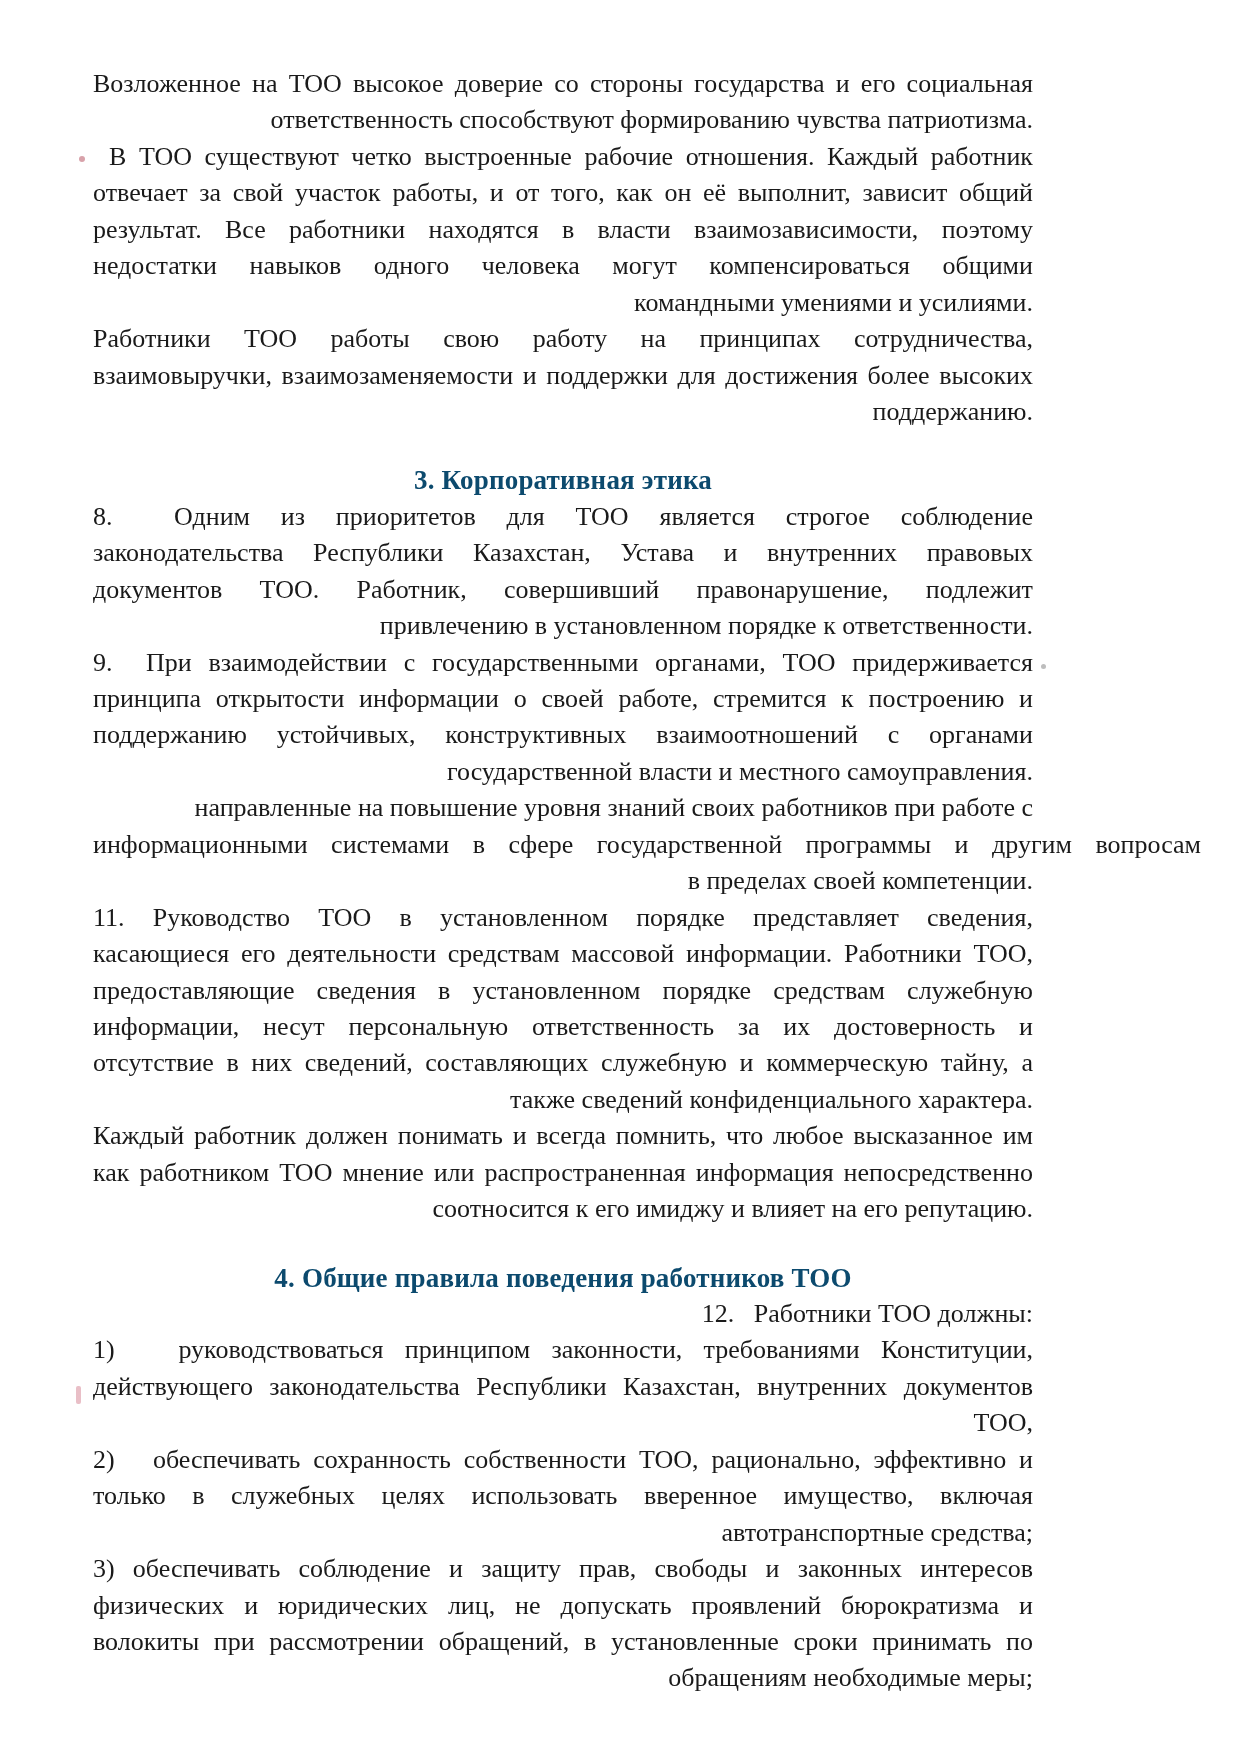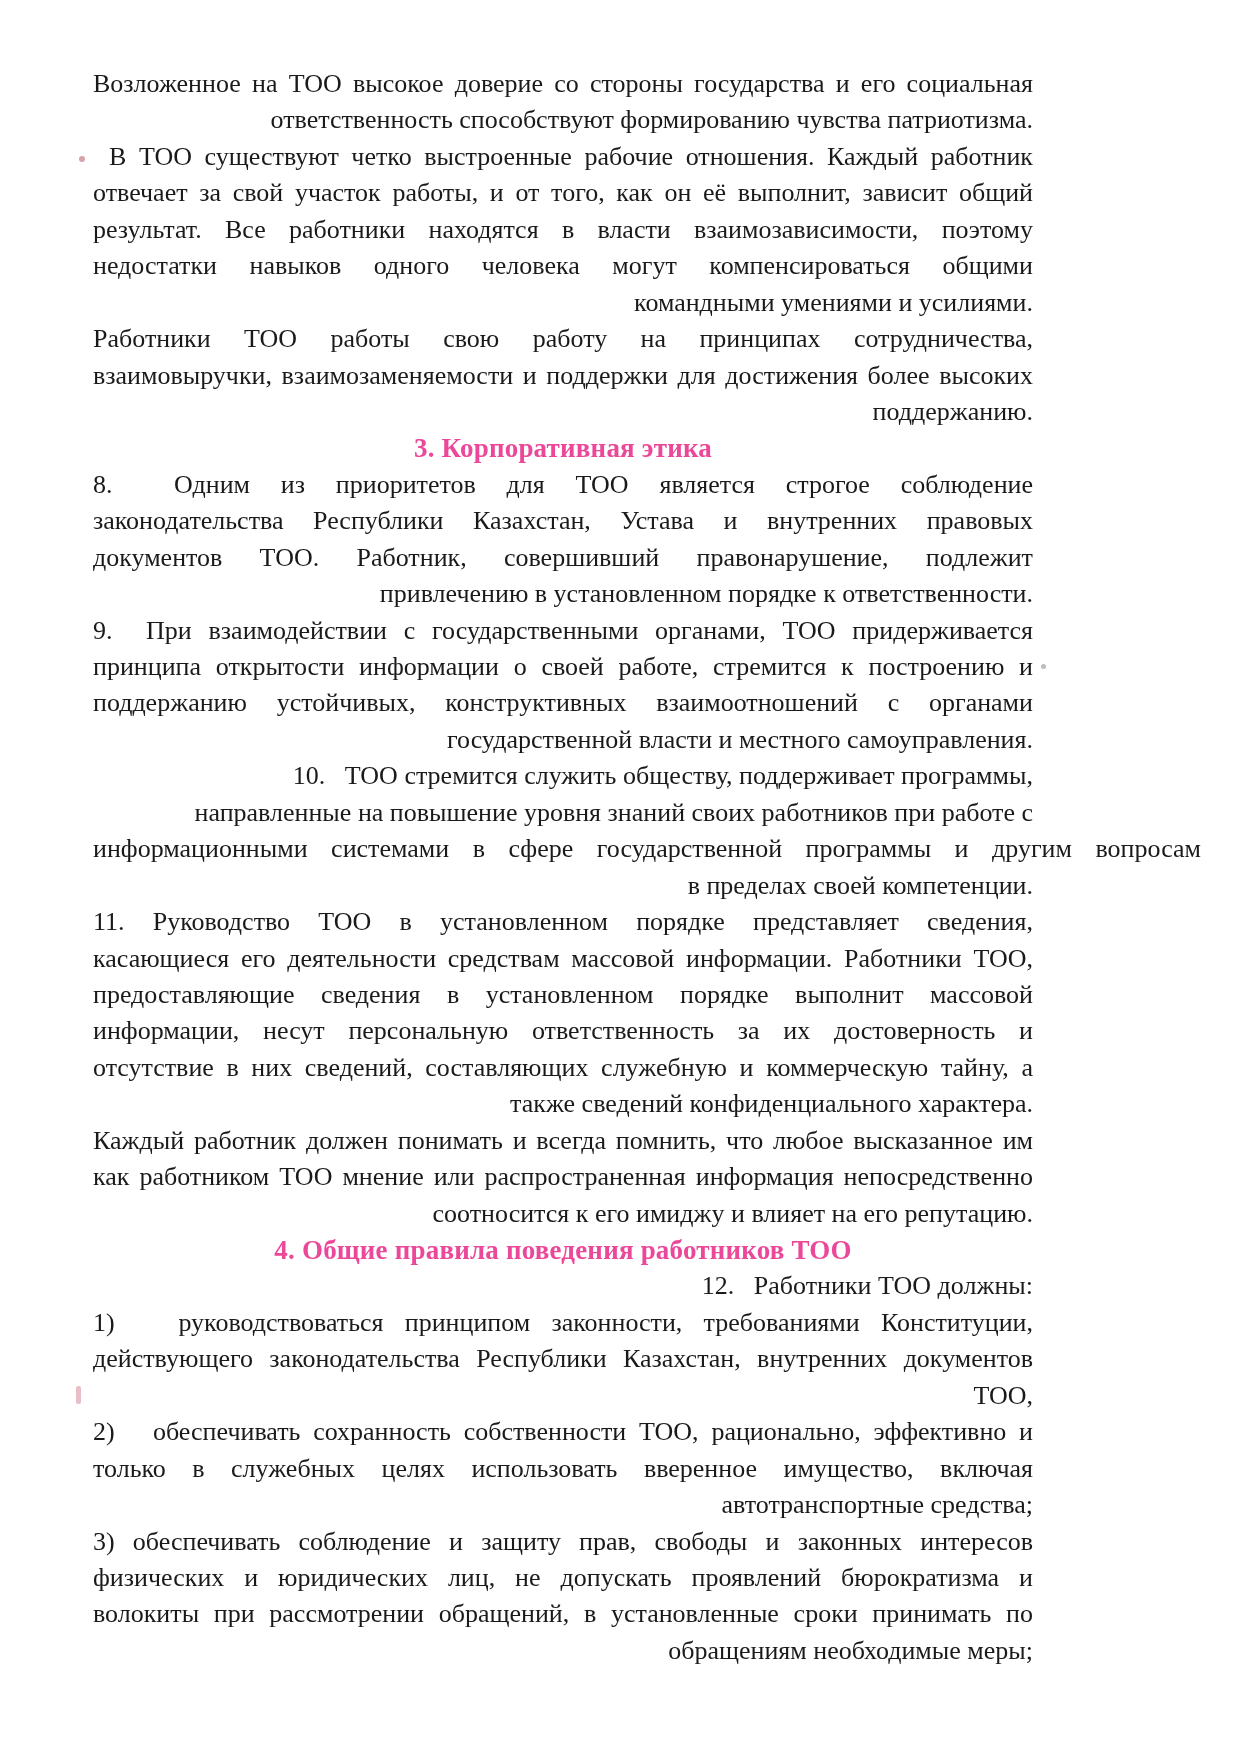--- a/index.html
+++ b/index.html
@@ -47,21 +47,22 @@
     width: 1108px;
     text-align: justify;
     text-align-last: justify;
   }
   .heading {
     height: 36.45px;
     text-align: center;
     font-weight: 700;
     font-size: 27px;
     letter-spacing: 0.2px;
-    color: #ec4899;
+    color: #0c4a6e;
+    margin-top: 32px;
   }
   .artifact {
     position: absolute;
     pointer-events: none;
   }
 </style>
 </head>
 <body>
 
 <div class="doc">
@@ -88,29 +89,28 @@
       <div class="line j">документов ТОО. Работник, совершивший правонарушение, подлежит</div>
       <div class="line l">привлечению в установленном порядке к ответственности.</div>
     </div>
     <div class="block">
       <div class="line j">9.&nbsp;&nbsp;При взаимодействии с государственными органами, ТОО придерживается</div>
       <div class="line j">принципа открытости информации о своей работе, стремится к построению и</div>
       <div class="line j">поддержанию устойчивых, конструктивных взаимоотношений с органами</div>
       <div class="line l">государственной власти и местного самоуправления.</div>
     </div>
     <div class="block">
-      <div class="line l">10.&nbsp;&nbsp;&nbsp;ТОО стремится служить обществу, поддерживает программы,</div>
       <div class="line l indent1">направленные на повышение уровня знаний своих работников при работе с</div>
       <div class="line wide">информационными системами в сфере государственной программы и другим вопросам</div>
       <div class="line l">в пределах своей компетенции.</div>
     </div>
     <div class="block">
       <div class="line j">11.&nbsp;Руководство ТОО в установленном порядке представляет сведения,</div>
       <div class="line j">касающиеся его деятельности средствам массовой информации. Работники ТОО,</div>
-      <div class="line j">предоставляющие сведения в установленном порядке выполнит массовой</div>
+      <div class="line j">предоставляющие сведения в установленном порядке средствам служебную</div>
       <div class="line j">информации, несут персональную ответственность за их достоверность и</div>
       <div class="line j">отсутствие в них сведений, составляющих служебную и коммерческую тайну, а</div>
       <div class="line l">также сведений конфиденциального характера.</div>
     </div>
     <div class="block">
       <div class="line j">Каждый работник должен понимать и всегда помнить, что любое высказанное им</div>
       <div class="line j">как работником ТОО мнение или распространенная информация непосредственно</div>
       <div class="line l">соотносится к его имиджу и влияет на его репутацию.</div>
     </div>
     <div class="heading">4. Общие правила поведения работников ТОО</div>

